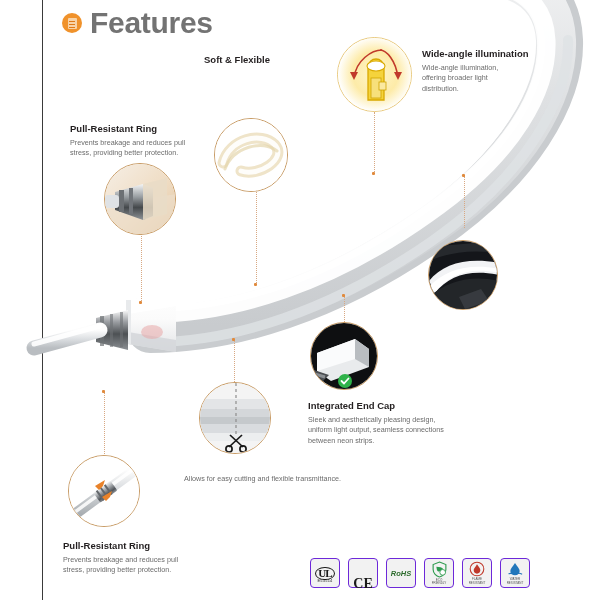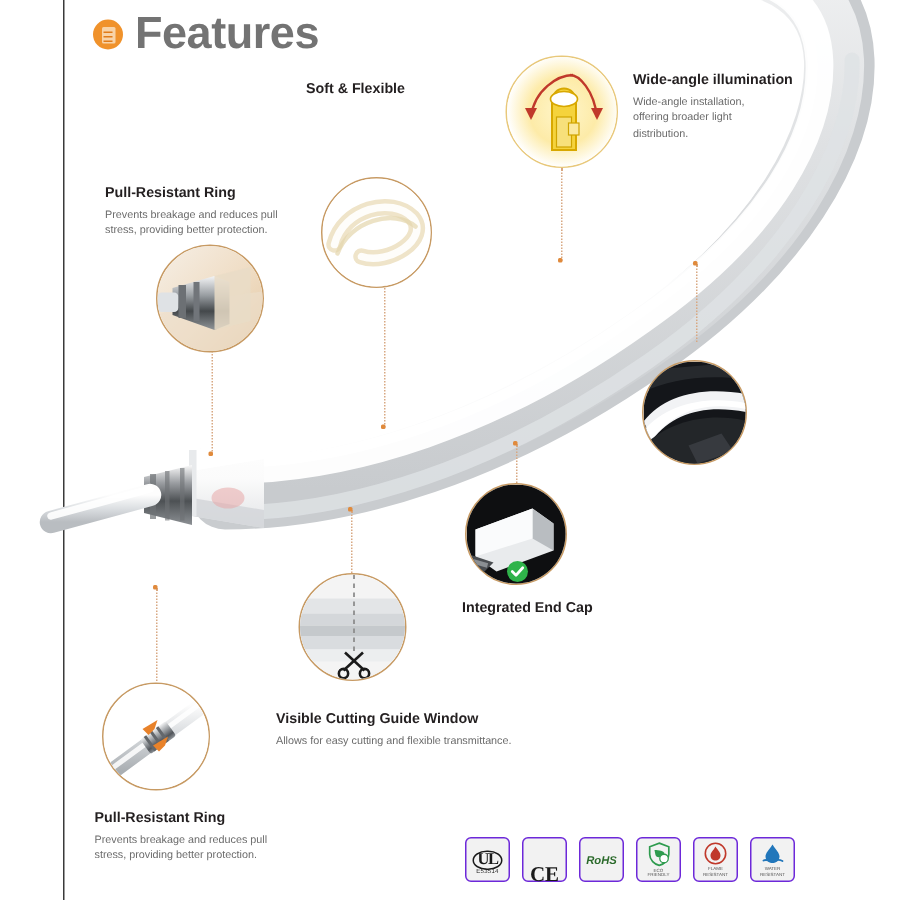--- a/index.html
+++ b/index.html
@@ -348,21 +348,21 @@
       <rect x="41" y="44" width="7" height="8" fill="#fbe9a0" stroke="#cfa400" stroke-width="0.8"></rect>
 
       <path d="M 16 40 C 18 22, 34 12, 44 12" fill="none" stroke="#c0392b" stroke-width="1.6"></path>
       <path d="M 12 34 L 16 42 L 20 34 Z" fill="#c0392b"></path>
       <path d="M 60 40 C 58 22, 48 12, 42 12" fill="none" stroke="#c0392b" stroke-width="1.6"></path>
       <path d="M 56 34 L 60 42 L 64 34 Z" fill="#c0392b"></path>
     </svg>
   </div>
   <div class="callout-text" style="left:422px; top:48px; width:130px;">
     <div class="callout-title">Wide-angle illumination</div>
-    <div class="callout-desc">Wide-angle installation,
+    <div class="callout-desc">Wide-angle illumination,
 offering broader light
 distribution.</div>
   </div>
 
   <div class="bubble" style="left:428px; top:240px; width:70px; height:70px;">
     <svg width="70" height="70" viewBox="0 0 70 70">
       <rect width="70" height="70" fill="#14161a"></rect>
       <path d="M 0 40 C 14 22, 40 16, 70 22 L 70 34 C 42 28, 20 34, 6 52 Z" fill="#f2f3f5"></path>
       <path d="M 0 46 C 16 28, 42 22, 70 28 L 70 32 C 42 26, 20 32, 4 54 Z" fill="#ffffff"></path>
       <path d="M 0 56 C 20 38, 46 34, 70 40 L 70 70 L 0 70 Z" fill="#232629"></path>
@@ -378,20 +378,23 @@
       <path d="M 44 16 L 58 26 L 58 44 L 44 36 Z" fill="#b9bdc1"></path>
       <path d="M 6 30 L 44 16 L 44 36 L 6 48 Z" fill="#fafbfc"></path>
       <path d="M 0 46 L 18 52 L 8 62 L 0 60 Z" fill="#4a4d51"></path>
       <path d="M 0 50 L 14 54" stroke="#8b8f93" stroke-width="3"></path>
       <circle cx="34" cy="58" r="7" fill="#2fb34a"></circle>
       <path d="M 30.5 58 L 33 60.5 L 37.5 55.5" fill="none" stroke="#ffffff" stroke-width="1.8" stroke-linecap="round" stroke-linejoin="round"></path>
     </svg>
   </div>
   <div class="callout-text" style="left:308px; top:400px; width:200px;">
     <div class="callout-title">Integrated End Cap</div>
+    <div class="callout-desc">Sleek and aesthetically pleasing design,
+uniform light output, seamless connections
+between neon strips.</div>
   </div>
 
   <div class="bubble" style="left:199px; top:382px; width:72px; height:72px;">
     <svg width="72" height="72" viewBox="0 0 72 72">
       <rect width="72" height="72" fill="#f4f4f4"></rect>
       <rect x="0" y="16" width="72" height="10" fill="#e3e5e7"></rect>
       <rect x="0" y="26" width="72" height="8" fill="#d4d7da"></rect>
       <rect x="0" y="34" width="72" height="7" fill="#c5c9cc"></rect>
       <rect x="0" y="41" width="72" height="9" fill="#d9dcdf"></rect>
       <rect x="0" y="50" width="72" height="8" fill="#eceeef"></rect>
@@ -399,21 +402,20 @@
 
       <g transform="translate(36,58)" stroke="#1a1a1a" stroke-width="1.7" fill="none">
         <line x1="-7" y1="6" x2="6" y2="-6"></line>
         <line x1="7" y1="6" x2="-6" y2="-6"></line>
         <circle cx="-7" cy="8" r="3.1"></circle>
         <circle cx="7" cy="8" r="3.1"></circle>
       </g>
     </svg>
   </div>
   <div class="callout-text" style="left:184px; top:474px; width:230px;">
-    <div class="callout-title">Visible Cutting Guide Window</div>
     <div class="callout-desc">Allows for easy cutting and flexible transmittance.</div>
   </div>
 
   <div class="bubble" style="left:68px; top:455px; width:72px; height:72px;">
     <svg width="72" height="72" viewBox="0 0 72 72">
       <defs>
         <linearGradient id="cab2" x1="0" y1="0" x2="0" y2="1">
           <stop offset="0%" stop-color="#fdfdfd"></stop>
           <stop offset="45%" stop-color="#d8dbde"></stop>
           <stop offset="100%" stop-color="#a9aeb2"></stop>

